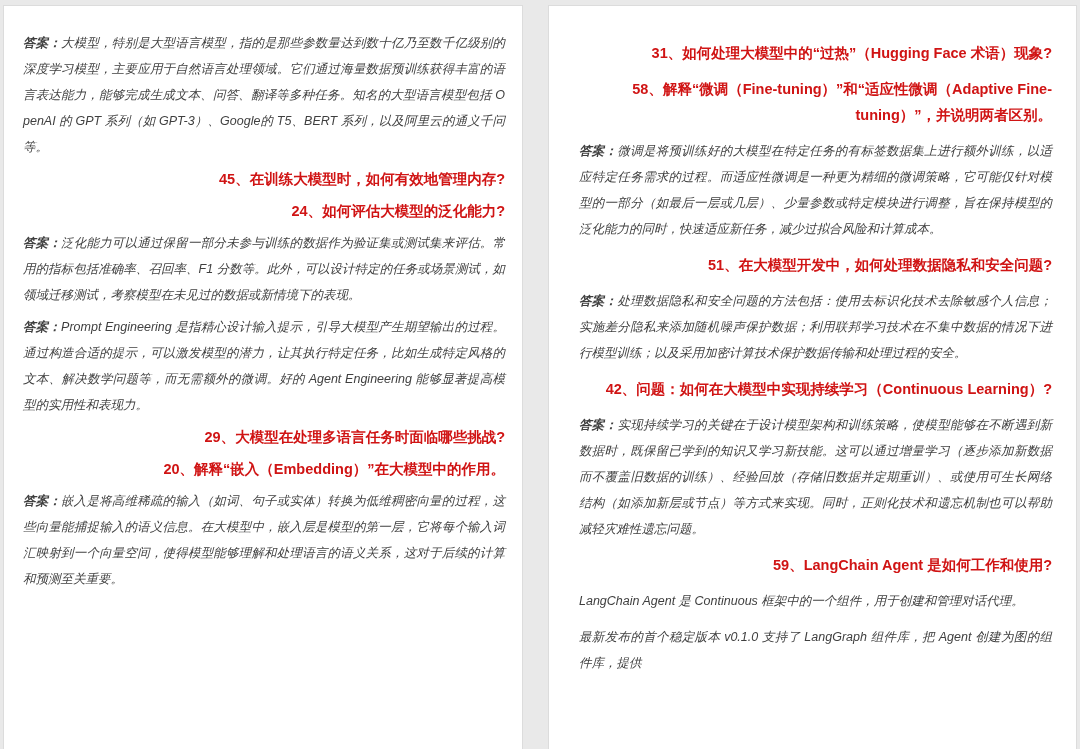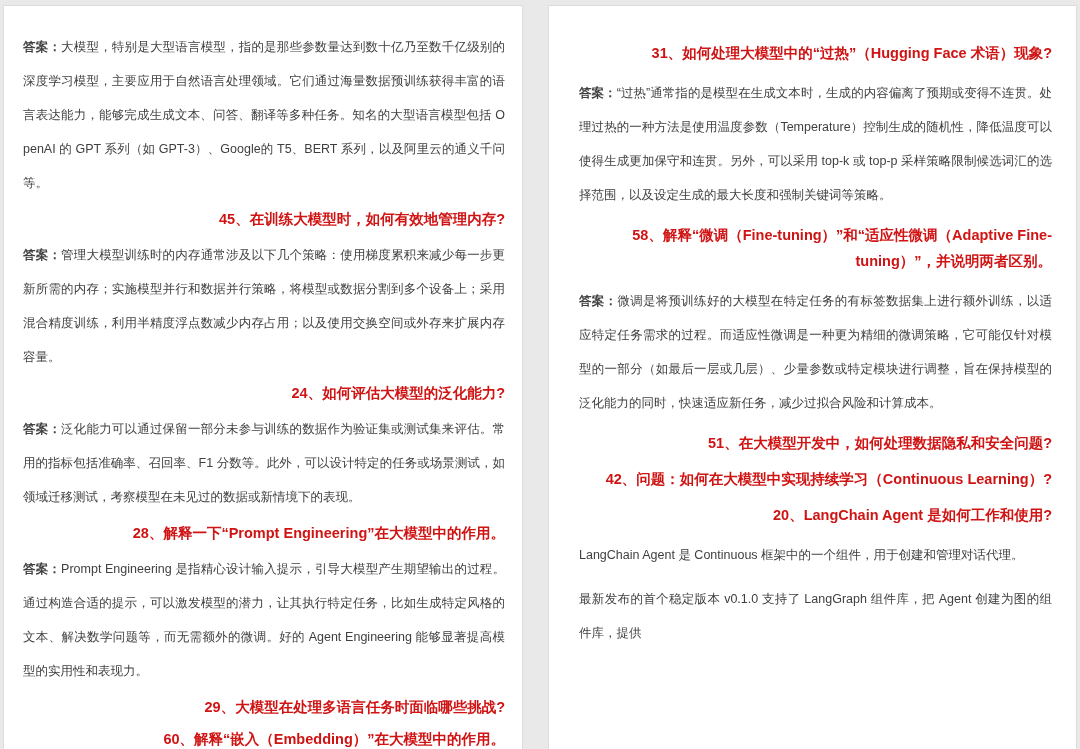--- a/index.html
+++ b/index.html
@@ -20,54 +20,54 @@
     position:absolute;top:5px;bottom:0;
     background:var(--paper);
     border:1px solid var(--edge);border-bottom:none;
     box-sizing:border-box;overflow:hidden;
     color:var(--body);
     font-size:12.5px;
   }
   .page-left{left:3px;width:520px;padding:24px 17px 0 19px;}
   .page-right{left:548px;width:529px;padding:24px 24px 0 30px;}
   .page p{
-    margin:0 0 6px;line-height:34px;
+    margin:0 0 6px;line-height:26px;
     text-align:justify;
     word-break:break-all;
+    font-style:italic;
   }
   .page h3{
     color:var(--red);
     font-size:14.5px;line-height:26px;font-weight:bold;
     margin:6px 0;
     text-align:right;
   }
   .page-right p{margin-bottom:10px;}
   .page-right h3{margin:10px 0;}
   .page p strong{font-weight:bold;}
 </style>
 </head>
 <body>
 
 <div class="canvas">
   <div class="page page-left">
       <p><strong>答案：</strong><span>大模型，特别是大型语言模型，指的是那些参数量达到数十亿乃至数千亿级别的深度学习模型，主要应用于自然语言处理领域。它们通过海量数据预训练获得丰富的语言表达能力，能够完成生成文本、问答、翻译等多种任务。知名的大型语言模型包括 OpenAI 的 GPT 系列（如 GPT-3）、Google的 T5、BERT 系列，以及阿里云的通义千问等。</span></p>
       <h3>45、在训练大模型时，如何有效地管理内存?</h3>
-      <p><strong>答案：</strong><span>管理大模型训练时的内存通常涉及以下几个策略：使用梯度累积来减少每一步更新所需的内存；实施模型并行和数据并行策略，将模型或数据分割到多个设备上；采用混合精度训练，利用半精度浮点数减少内存占用；以及使用交换空间或外存来扩展内存容量。</span></p>
       <h3>24、如何评估大模型的泛化能力?</h3>
       <p><strong>答案：</strong><span>泛化能力可以通过保留一部分未参与训练的数据作为验证集或测试集来评估。常用的指标包括准确率、召回率、F1 分数等。此外，可以设计特定的任务或场景测试，如领域迁移测试，考察模型在未见过的数据或新情境下的表现。</span></p>
-      <h3>28、解释一下“Prompt Engineering”在大模型中的作用。</h3>
       <p><strong>答案：</strong><span>Prompt Engineering 是指精心设计输入提示，引导大模型产生期望输出的过程。通过构造合适的提示，可以激发模型的潜力，让其执行特定任务，比如生成特定风格的文本、解决数学问题等，而无需额外的微调。好的 Agent Engineering 能够显著提高模型的实用性和表现力。</span></p>
       <h3>29、大模型在处理多语言任务时面临哪些挑战?</h3>
-      <h3>60、解释“嵌入（Embedding）”在大模型中的作用。</h3>
+      <h3>20、解释“嵌入（Embedding）”在大模型中的作用。</h3>
       <p><strong>答案：</strong><span>嵌入是将高维稀疏的输入（如词、句子或实体）转换为低维稠密向量的过程，这些向量能捕捉输入的语义信息。在大模型中，嵌入层是模型的第一层，它将每个输入词汇映射到一个向量空间，使得模型能够理解和处理语言的语义关系，这对于后续的计算和预测至关重要。</span></p>
     </div>
   <div class="page page-right">
       <h3>31、如何处理大模型中的“过热”（Hugging Face 术语）现象?</h3>
-      <p><strong>答案：</strong><span>“过热”通常指的是模型在生成文本时，生成的内容偏离了预期或变得不连贯。处理过热的一种方法是使用温度参数（Temperature）控制生成的随机性，降低温度可以使得生成更加保守和连贯。另外，可以采用 top-k 或 top-p 采样策略限制候选词汇的选择范围，以及设定生成的最大长度和强制关键词等策略。</span></p>
       <h3>58、解释“微调（Fine-tuning）”和“适应性微调（Adaptive Fine-tuning）”，并说明两者区别。</h3>
       <p><strong>答案：</strong><span>微调是将预训练好的大模型在特定任务的有标签数据集上进行额外训练，以适应特定任务需求的过程。而适应性微调是一种更为精细的微调策略，它可能仅针对模型的一部分（如最后一层或几层）、少量参数或特定模块进行调整，旨在保持模型的泛化能力的同时，快速适应新任务，减少过拟合风险和计算成本。</span></p>
       <h3>51、在大模型开发中，如何处理数据隐私和安全问题?</h3>
+      <p><strong>答案：</strong><span>处理数据隐私和安全问题的方法包括：使用去标识化技术去除敏感个人信息；实施差分隐私来添加随机噪声保护数据；利用联邦学习技术在不集中数据的情况下进行模型训练；以及采用加密计算技术保护数据传输和处理过程的安全。</span></p>
       <h3>42、问题：如何在大模型中实现持续学习（Continuous Learning）?</h3>
-      <h3>20、LangChain Agent 是如何工作和使用?</h3>
+      <p><strong>答案：</strong><span>实现持续学习的关键在于设计模型架构和训练策略，使模型能够在不断遇到新数据时，既保留已学到的知识又学习新技能。这可以通过增量学习（逐步添加新数据而不覆盖旧数据的训练）、经验回放（存储旧数据并定期重训）、或使用可生长网络结构（如添加新层或节点）等方式来实现。同时，正则化技术和遗忘机制也可以帮助减轻灾难性遗忘问题。</span></p>
+      <h3>59、LangChain Agent 是如何工作和使用?</h3>
       <p>LangChain Agent 是  Continuous 框架中的一个组件，用于创建和管理对话代理。</p>
       <p>最新发布的首个稳定版本 v0.1.0 支持了 LangGraph 组件库，把 Agent 创建为图的组件库，提供</p>
     </div>
 </div>
 
 </body></html>

